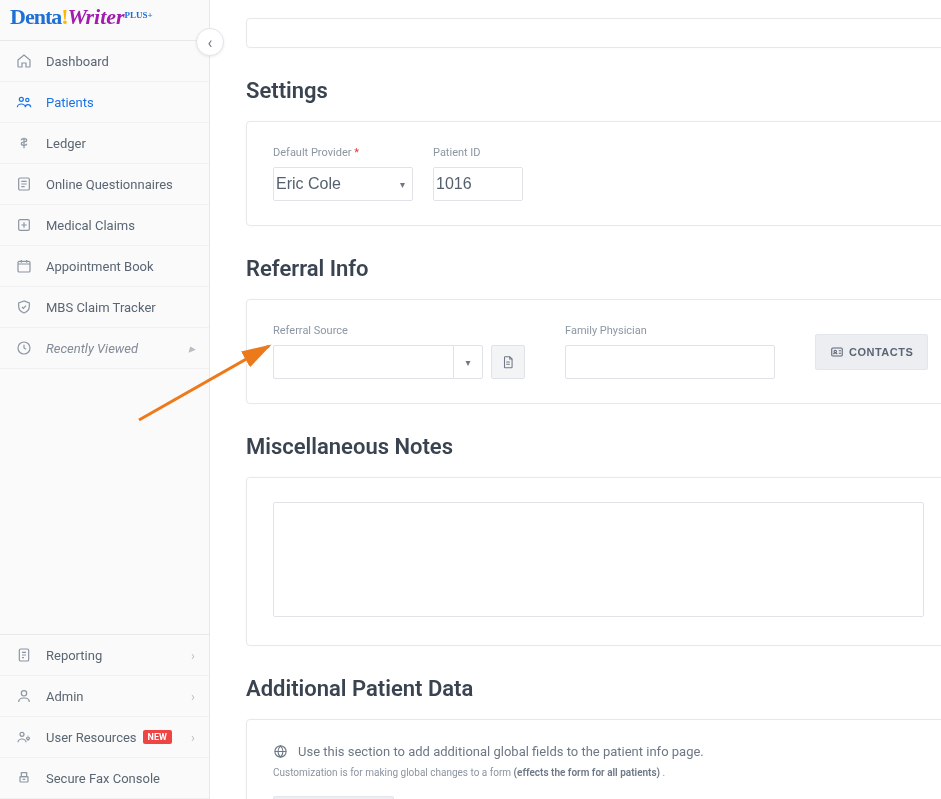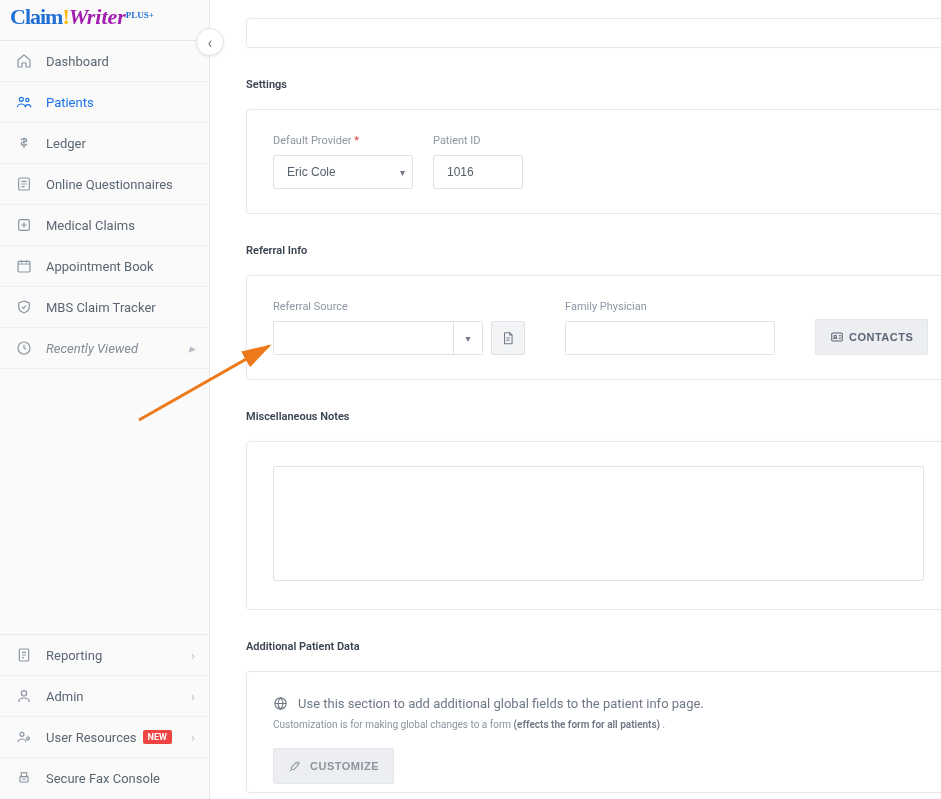--- a/index.html
+++ b/index.html
@@ -79,56 +79,56 @@
     }
     .card-stub {
       margin-top: 18px;
       height: 30px;
       border: 1px solid #e8e8e8;
       border-radius: 4px;
       box-shadow: 0 0 2px rgba(0,0,0,.04);
       margin-right: -10px;
     }
     .section-title {
-      font-size: 11px;
+      font-size: 22px;
       font-weight: 600;
       color: #3a4451;
       margin-top: 30px;
       margin-bottom: 18px;
     }
     .card {
       border: 1px solid #e8e8e8;
       border-radius: 4px;
       padding: 24px 26px;
       margin-right: -10px;
       box-shadow: 0 0 3px rgba(0,0,0,.03);
     }
     .form-row { display: flex; gap: 20px; }
     .field-label { font-size: 11px; color: #8c96a3; display: block; margin-bottom: 8px; }
     .req { color: #d64040; }
     .input, .select {
       border: 1px solid #dfe3e9;
       border-radius: 2px;
       height: 34px;
-      padding: 0 13px;
-      font-size: 12px;
+      padding: 0 2px;
+      font-size: 16px;
       color: #55606e;
       background: #fff;
     }
     .select-wrap { position: relative; display: inline-block; }
     .select { width: 140px; padding-right: 26px; cursor: pointer; }
     .select-caret {
       position: absolute;
       right: 8px; top: 50%;
       transform: translateY(-50%);
       color: #6f7884;
       pointer-events: none;
       font-size: 10px;
     }
-    .referral-row { display: flex; gap: 40px; align-items: flex-end; }
+    .referral-row { display: flex; gap: 40px; align-items: center; }
     .combo-wrap { display: flex; }
     .combo-wrap .input { width: 180px; border-right: none; border-top-right-radius: 0; border-bottom-right-radius: 0; }
     .combo-btn {
       border: 1px solid #dfe3e9;
       width: 30px; height: 34px;
       background: #fff;
       display: inline-flex; align-items: center; justify-content: center;
       color: #6f7884;
       cursor: pointer;
       border-top-right-radius: 2px;
@@ -195,21 +195,21 @@
       pointer-events: none;
       z-index: 6;
     }
     svg { display: block; }
   </style>
 </head>
 <body>
 
 <div class="sidebar">
   <div class="logo">
-    <span class="logo-dental">Claim</span><span class="logo-dental" style="color:#ffb800">!</span><span class="logo-writer">Writer</span><span class="logo-plus">PLUS+</span>
+    <span class="logo-dental">Denta</span><span class="logo-dental" style="color:#ffb800">!</span><span class="logo-writer">Writer</span><span class="logo-plus">PLUS+</span>
   </div>
 
   <div class="nav-top">
     <div class="nav-item">
       <span class="nav-icon">
         <svg width="16" height="16" viewBox="0 0 24 24" fill="none" stroke="currentColor" stroke-width="1.8">
             <path d="M3 10.5 12 3l9 7.5V20a1 1 0 0 1-1 1h-5v-6h-6v6H4a1 1 0 0 1-1-1z"></path>
           </svg>
       </span>
       <span>Dashboard</span>

